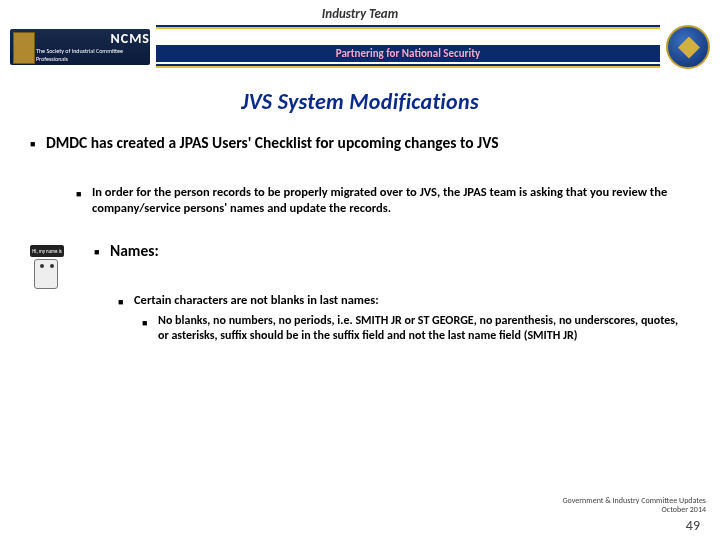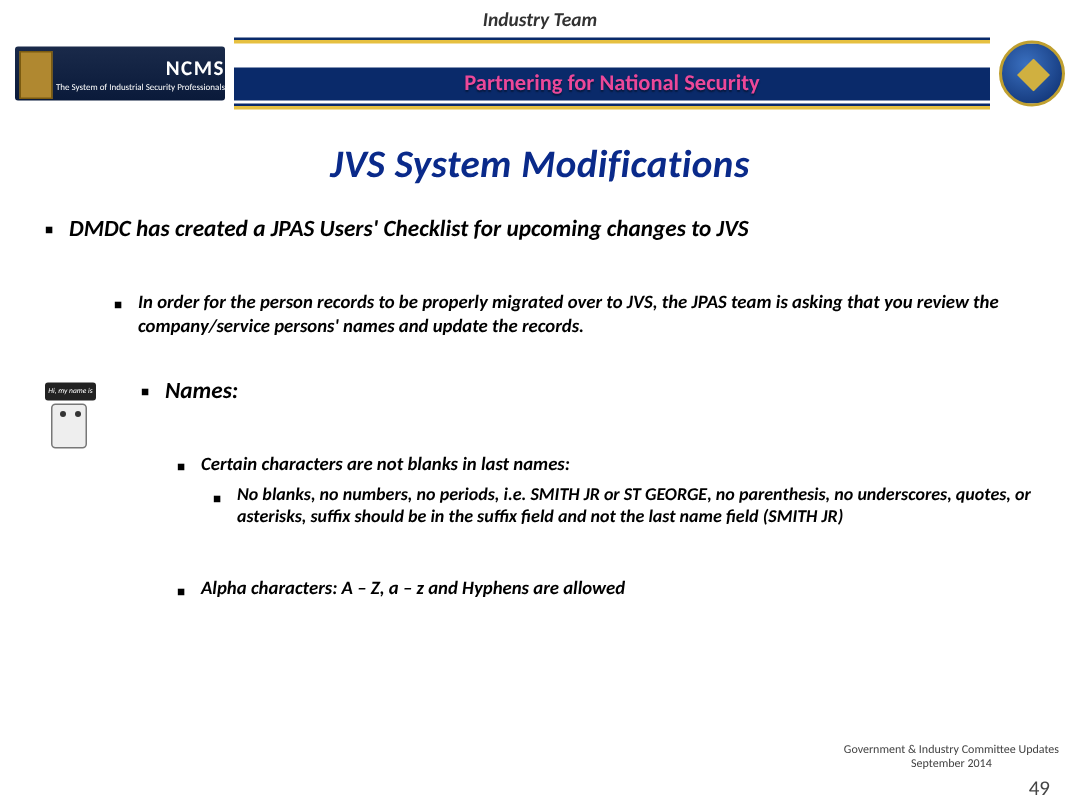--- a/index.html
+++ b/index.html
@@ -53,55 +53,54 @@
     margin: 0 6px;
     position: relative;
   }
   .banner-lines {
     height: 4px;
     background: linear-gradient(to bottom,#0a2a6a 0, #0a2a6a 2px, #e6c040 2px, #e6c040 4px);
     margin: 2px 0;
   }
   .banner-text {
     background: #0a2a6a;
-    color: #ec4899;
-    font-weight: bold;
-    font-size: 15px;
+    color: #f9a8d4;
+    font-weight: bold;
+    font-size: 11px;
     text-align: center;
     padding: 2px 0;
     text-shadow: 0 1px 1px rgba(0,0,0,.4);
     margin-top: 16px;
   }
   .seal {
     width: 44px; height: 44px;
     border-radius: 50%;
     background: radial-gradient(circle at 40% 35%, #3a70c0, #0a2a6a);
     border: 2px solid #c0a030;
     position: relative;
   }
   .seal::after{
     content:"";
     position:absolute; left:10px; top:10px; width:22px; height:22px;
     background:#d0b040; border-radius:3px;
     clip-path: polygon(50% 0,100% 50%,50% 100%,0 50%);
   }
   .slide-title {
     text-align: center;
-    font-size: 26px;
+    font-size: 22px;
     font-weight: bold;
     font-style: italic;
     color: #0a2a8a;
     margin-top: 18px;
     letter-spacing: .3px;
   }
   .content {
     padding: 18px 30px 0 30px;
     font-size: 13px;
     color: #000;
-    font-style: italic;
   }
   .l1 {
     font-weight: bold;
     font-size: 15.5px;
     position: relative;
     padding-left: 16px;
     margin-bottom: 8px;
   }
   .l1::before, .l2::before, .l3::before {
     content: "■";
@@ -148,40 +147,40 @@
     background:#eee; border:1px solid #777; border-radius:3px;
   }
   .mascot .body::before{content:"";position:absolute;left:5px;top:4px;width:4px;height:4px;background:#333;border-radius:50%;box-shadow:10px 0 #333;}
   .names-content{ flex:1; }
   .footer1 {
     position: absolute;
     bottom: 26px;
     right: 14px;
     font-size: 8px;
     color: #444;
-    text-align: center;
+    text-align: right;
     line-height: 1.1;
   }
   .page-num {
     position: absolute;
     bottom: 6px;
     right: 20px;
     font-size: 14px;
     color: #444;
   }
 </style>
 </head>
 <body>
 
 <div class="header-top">Industry Team</div>
 
 <div class="logo-row">
   <div class="logo-left">
     <span class="big">NCMS</span>
-    <span>The System of Industrial Security Professionals</span>
+    <span>The Society of Industrial Committee Professionals</span>
   </div>
   <div class="banner">
     <div class="banner-lines"></div>
     <div class="banner-text">Partnering for National Security</div>
     <div class="banner-lines"></div>
   </div>
   <div class="seal"></div>
 </div>
 
 <div class="slide-title">JVS System Modifications</div>
@@ -193,23 +192,22 @@
 
   <div class="section2 names-row">
     <div class="mascot">
       <div class="bubble">Hi, my name is</div>
       <div class="body"></div>
     </div>
     <div class="names-content">
       <div class="l1" style="margin-left:0">Names:</div>
       <div class="l2" style="margin-left:24px">Certain  characters are not blanks in last names:</div>
       <div class="l3" style="margin-left:48px">No blanks, no numbers, no periods, i.e. SMITH JR or ST GEORGE, no  parenthesis, no underscores, quotes, or asterisks, suffix should be in the suffix field and not the last name field (SMITH JR)</div>
-      <div class="l2" style="margin-left:24px"> Alpha characters: A – Z, a – z and  Hyphens are allowed</div>
     </div>
   </div>
 
 </div>
 
 <div class="footer1">
   <div>Government &amp; Industry Committee Updates</div>
-  <div>September 2014</div>
+  <div>October 2014</div>
 </div>
 <div class="page-num">49</div>
 
 </body></html>

